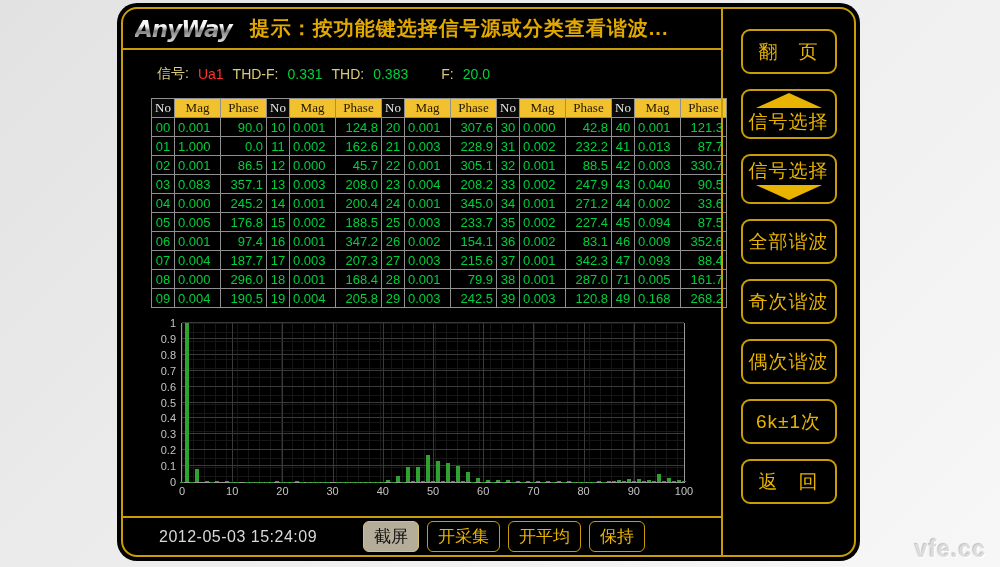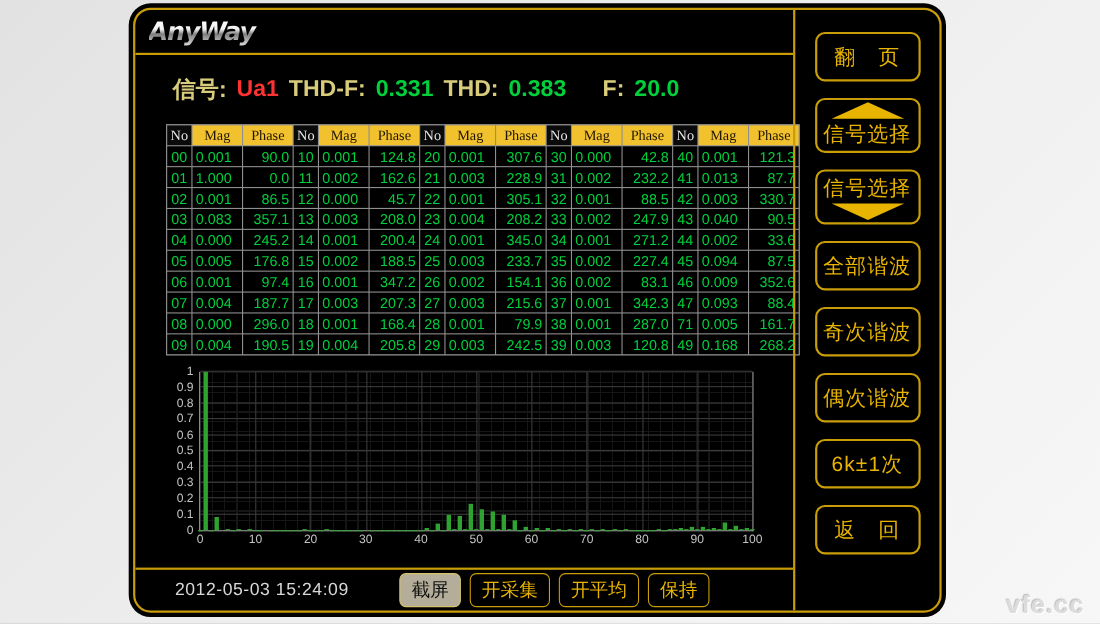--- a/index.html
+++ b/index.html
@@ -38,21 +38,21 @@
   }
   .logo{
     font-family:"DejaVu Sans",sans-serif;
     font-style:italic;font-weight:bold;font-size:23px;letter-spacing:-1px;
     background:linear-gradient(180deg,#ffffff 0%,#f2f2f2 40%,#7e7e7e 58%,#dedede 100%);
     -webkit-background-clip:text;background-clip:text;color:transparent;
     padding-right:6px;
   }
   .prompt{color:#e2a900;font-size:20px;font-weight:600;letter-spacing:1px;}
   
-  .sigrow{height:62px;display:flex;align-items:center;padding-left:34px;font-size:21px;flex-shrink:0;font-weight:bold;}
+  .sigrow{height:47px;display:flex;align-items:center;padding-left:34px;font-size:14px;flex-shrink:0;}
   .sig-label{color:var(--khaki);}
   .sig-green{color:var(--green);}
   .sig-red{color:var(--red);}
   .sigrow span{margin-right:9px;white-space:pre;}
   .sp-wide{margin-left:24px;}
   
   .htable{
     display:grid;
     grid-template-columns:repeat(5, 22px 45px 45px);
     grid-auto-rows:18px;
@@ -112,20 +112,21 @@
 </head>
 <body>
 
 <div class="bezel">
   <div class="screen">
 
     <div class="main">
 
       <div class="banner">
         <span class="logo">AnyWay</span>
+        <span class="prompt">提示：按功能键选择信号源或分类查看谐波...</span>
       </div>
 
       <div class="sigrow">
         <span class="sig-label">信号:</span>
         <span class="sig-red">Ua1</span>
         <span class="sig-label">THD-F:</span>
         <span class="sig-green">0.331</span>
         <span class="sig-label">THD:</span>
         <span class="sig-green">0.383</span>
         <span class="sig-label sp-wide">F:</span>

